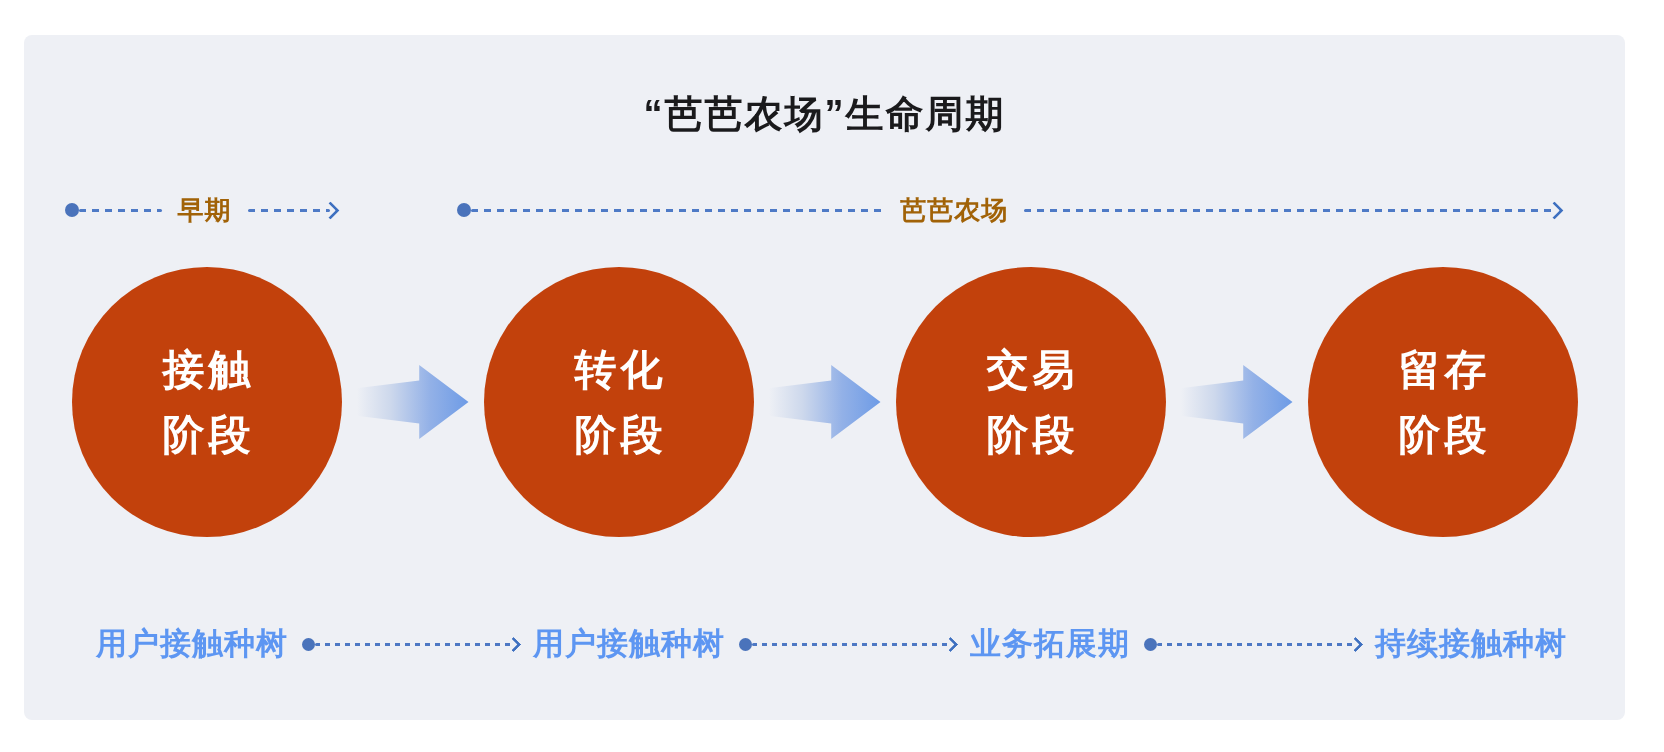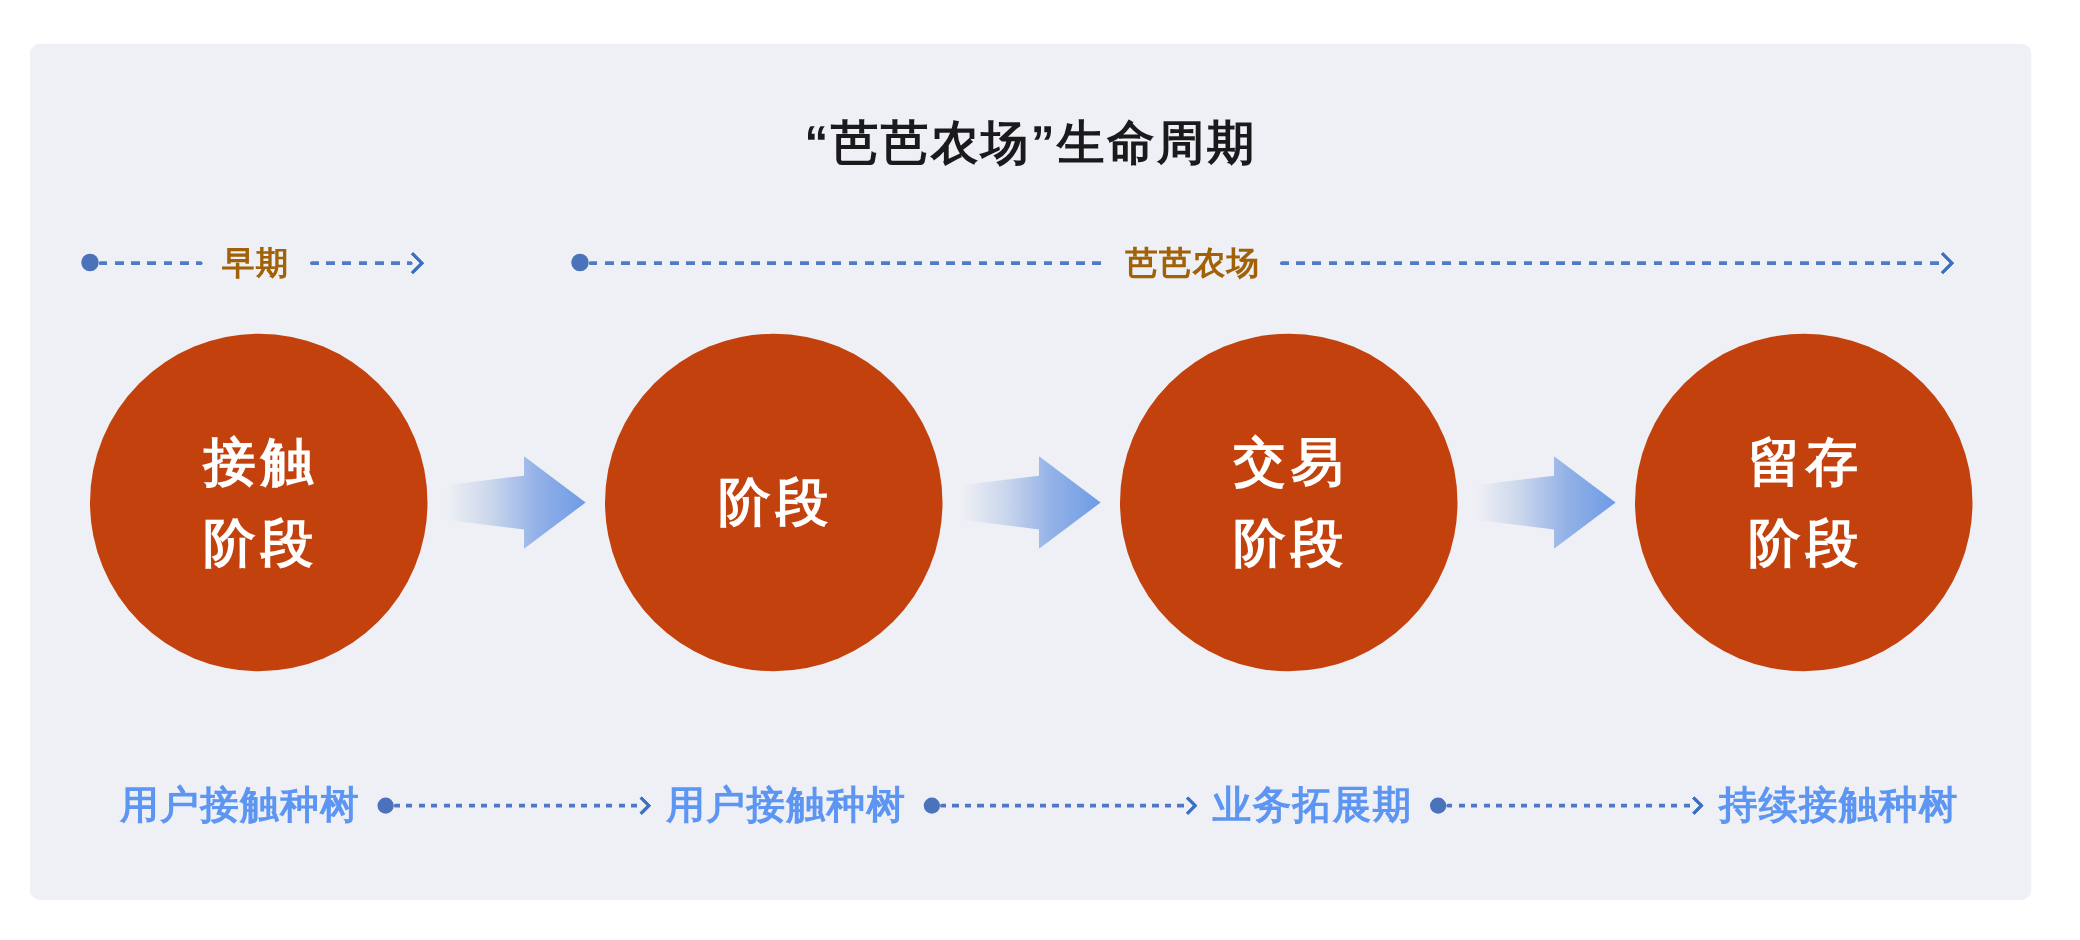--- a/index.html
+++ b/index.html
@@ -102,20 +102,21 @@
     </div>
   </div>
 
   <div class="stage-row">
     <div class="circle">
       <span>接触</span>
       <span>阶段</span>
     </div>
     <div class="flow-arrow"></div>
     <div class="circle">
+      <span>转化</span>
       <span>阶段</span>
     </div>
     <div class="flow-arrow"></div>
     <div class="circle">
       <span>交易</span>
       <span>阶段</span>
     </div>
     <div class="flow-arrow"></div>
     <div class="circle">
       <span>留存</span>

